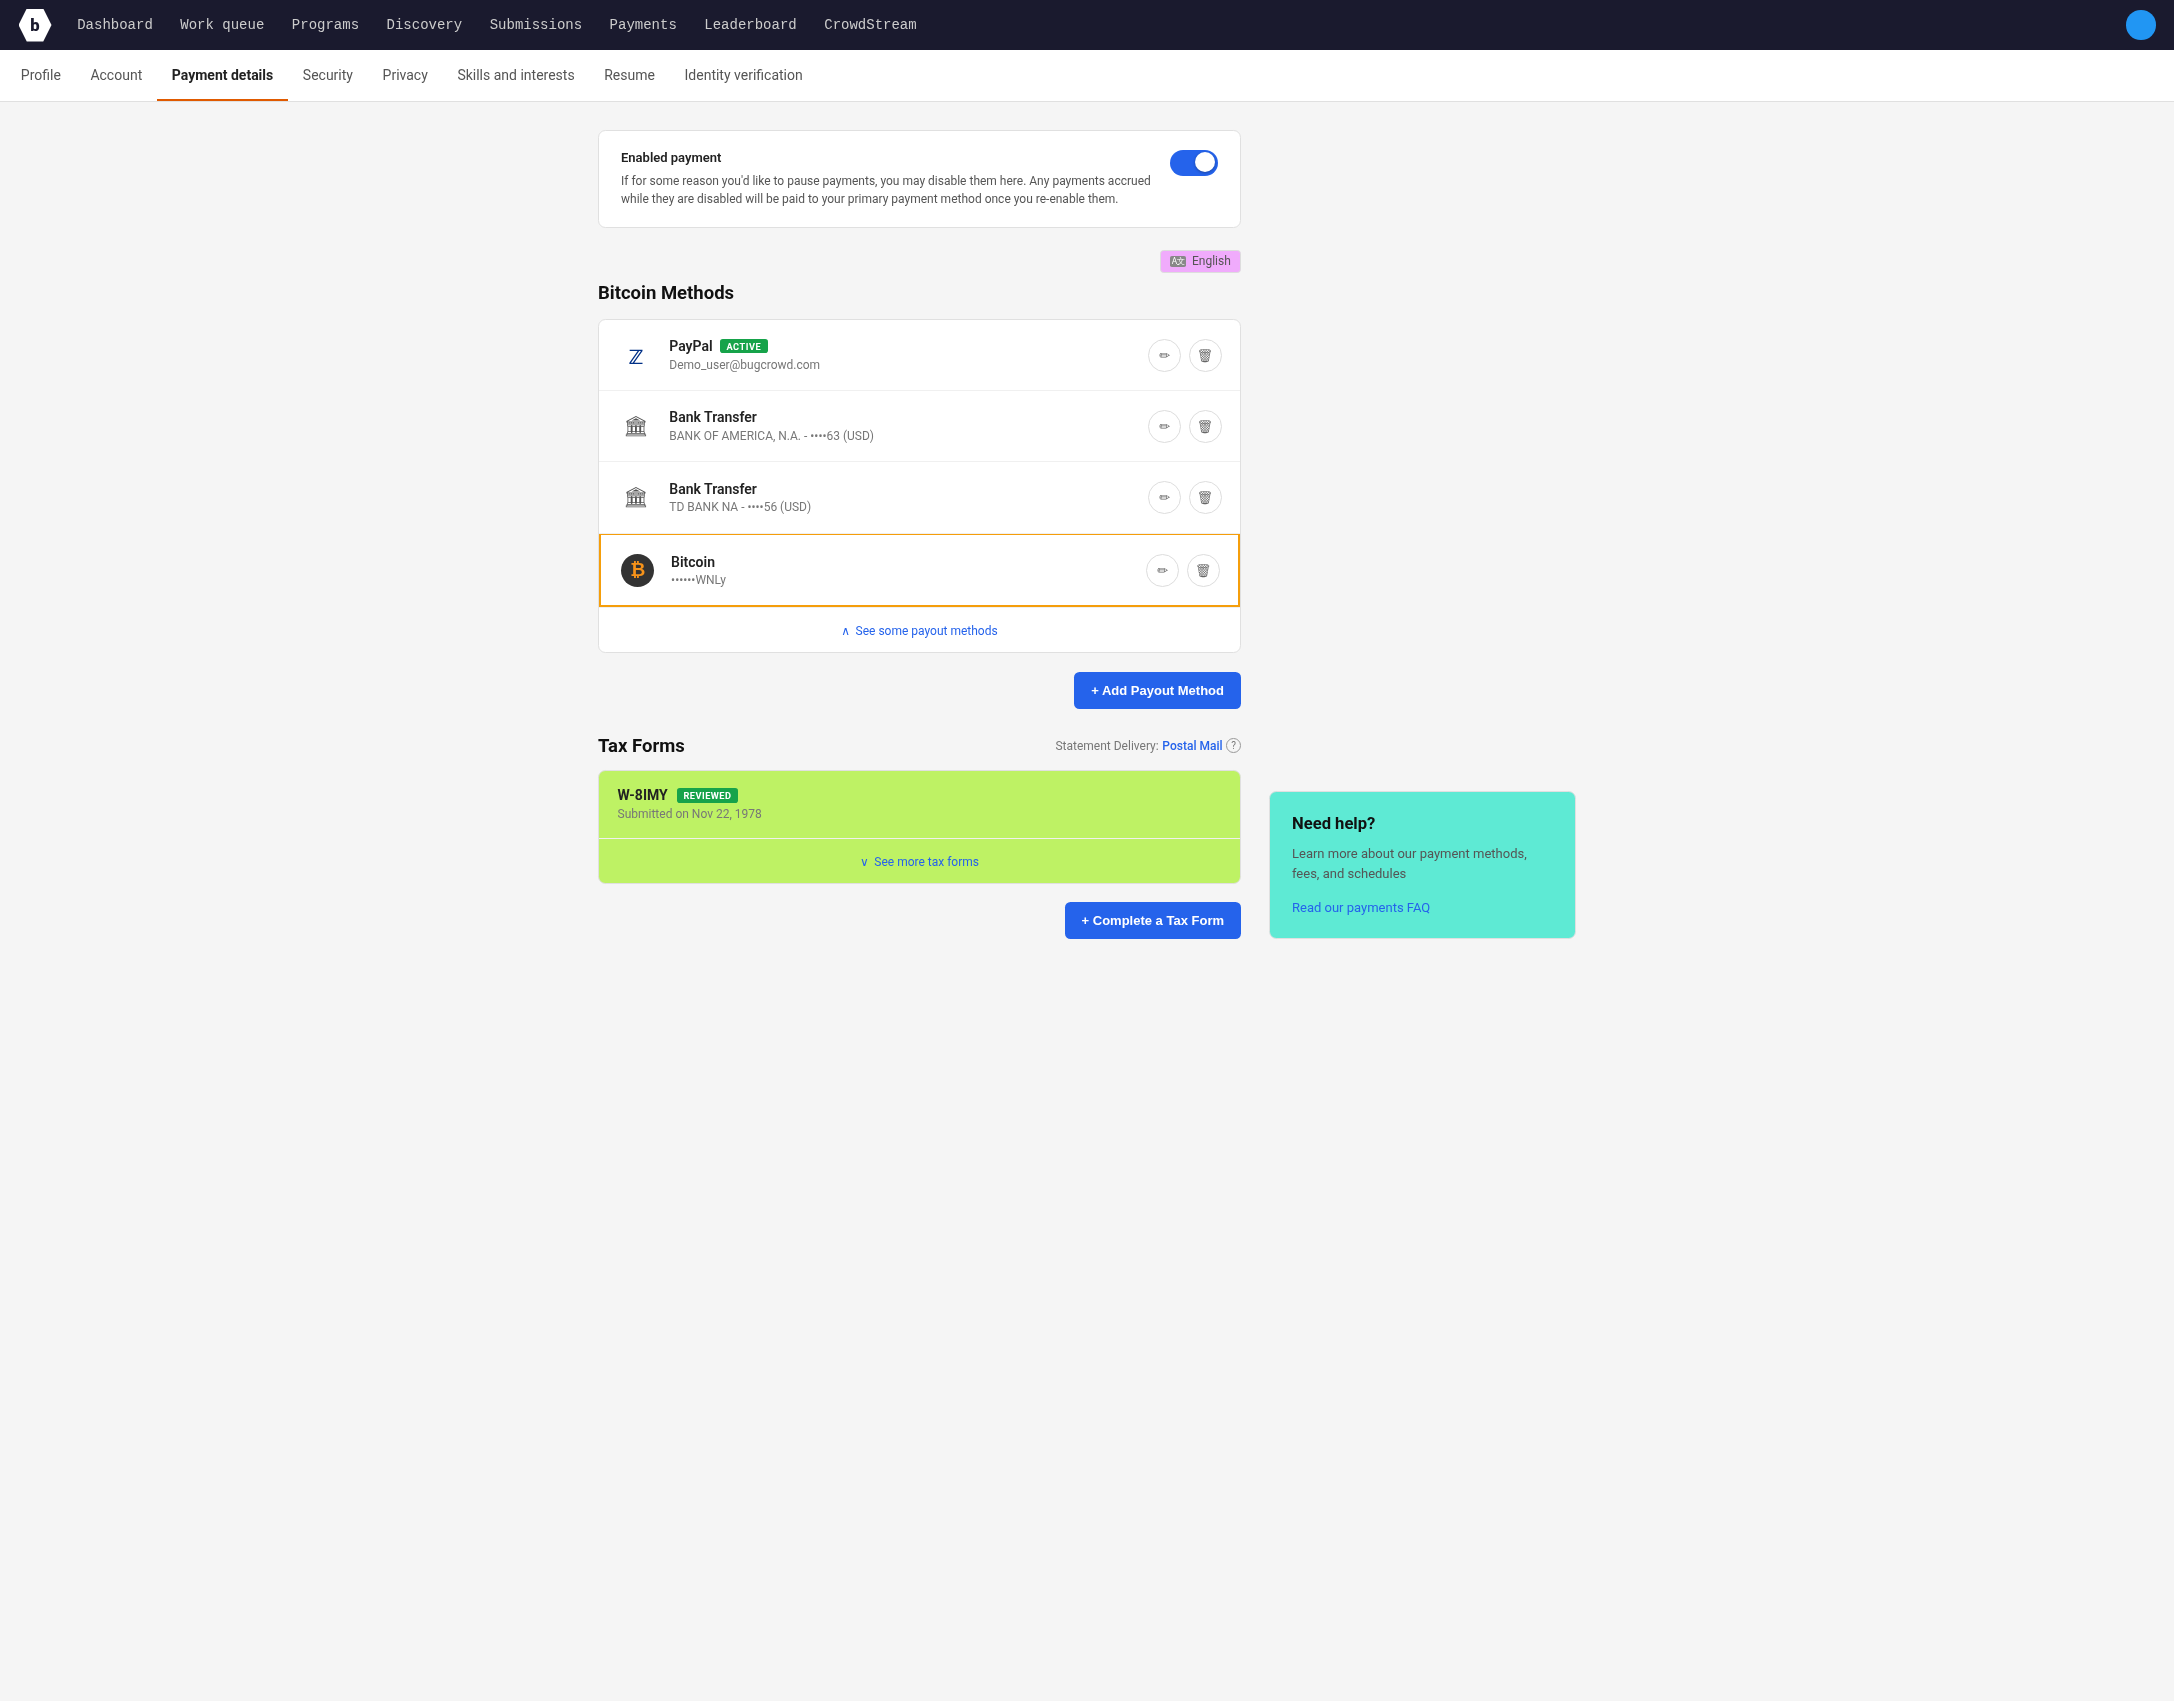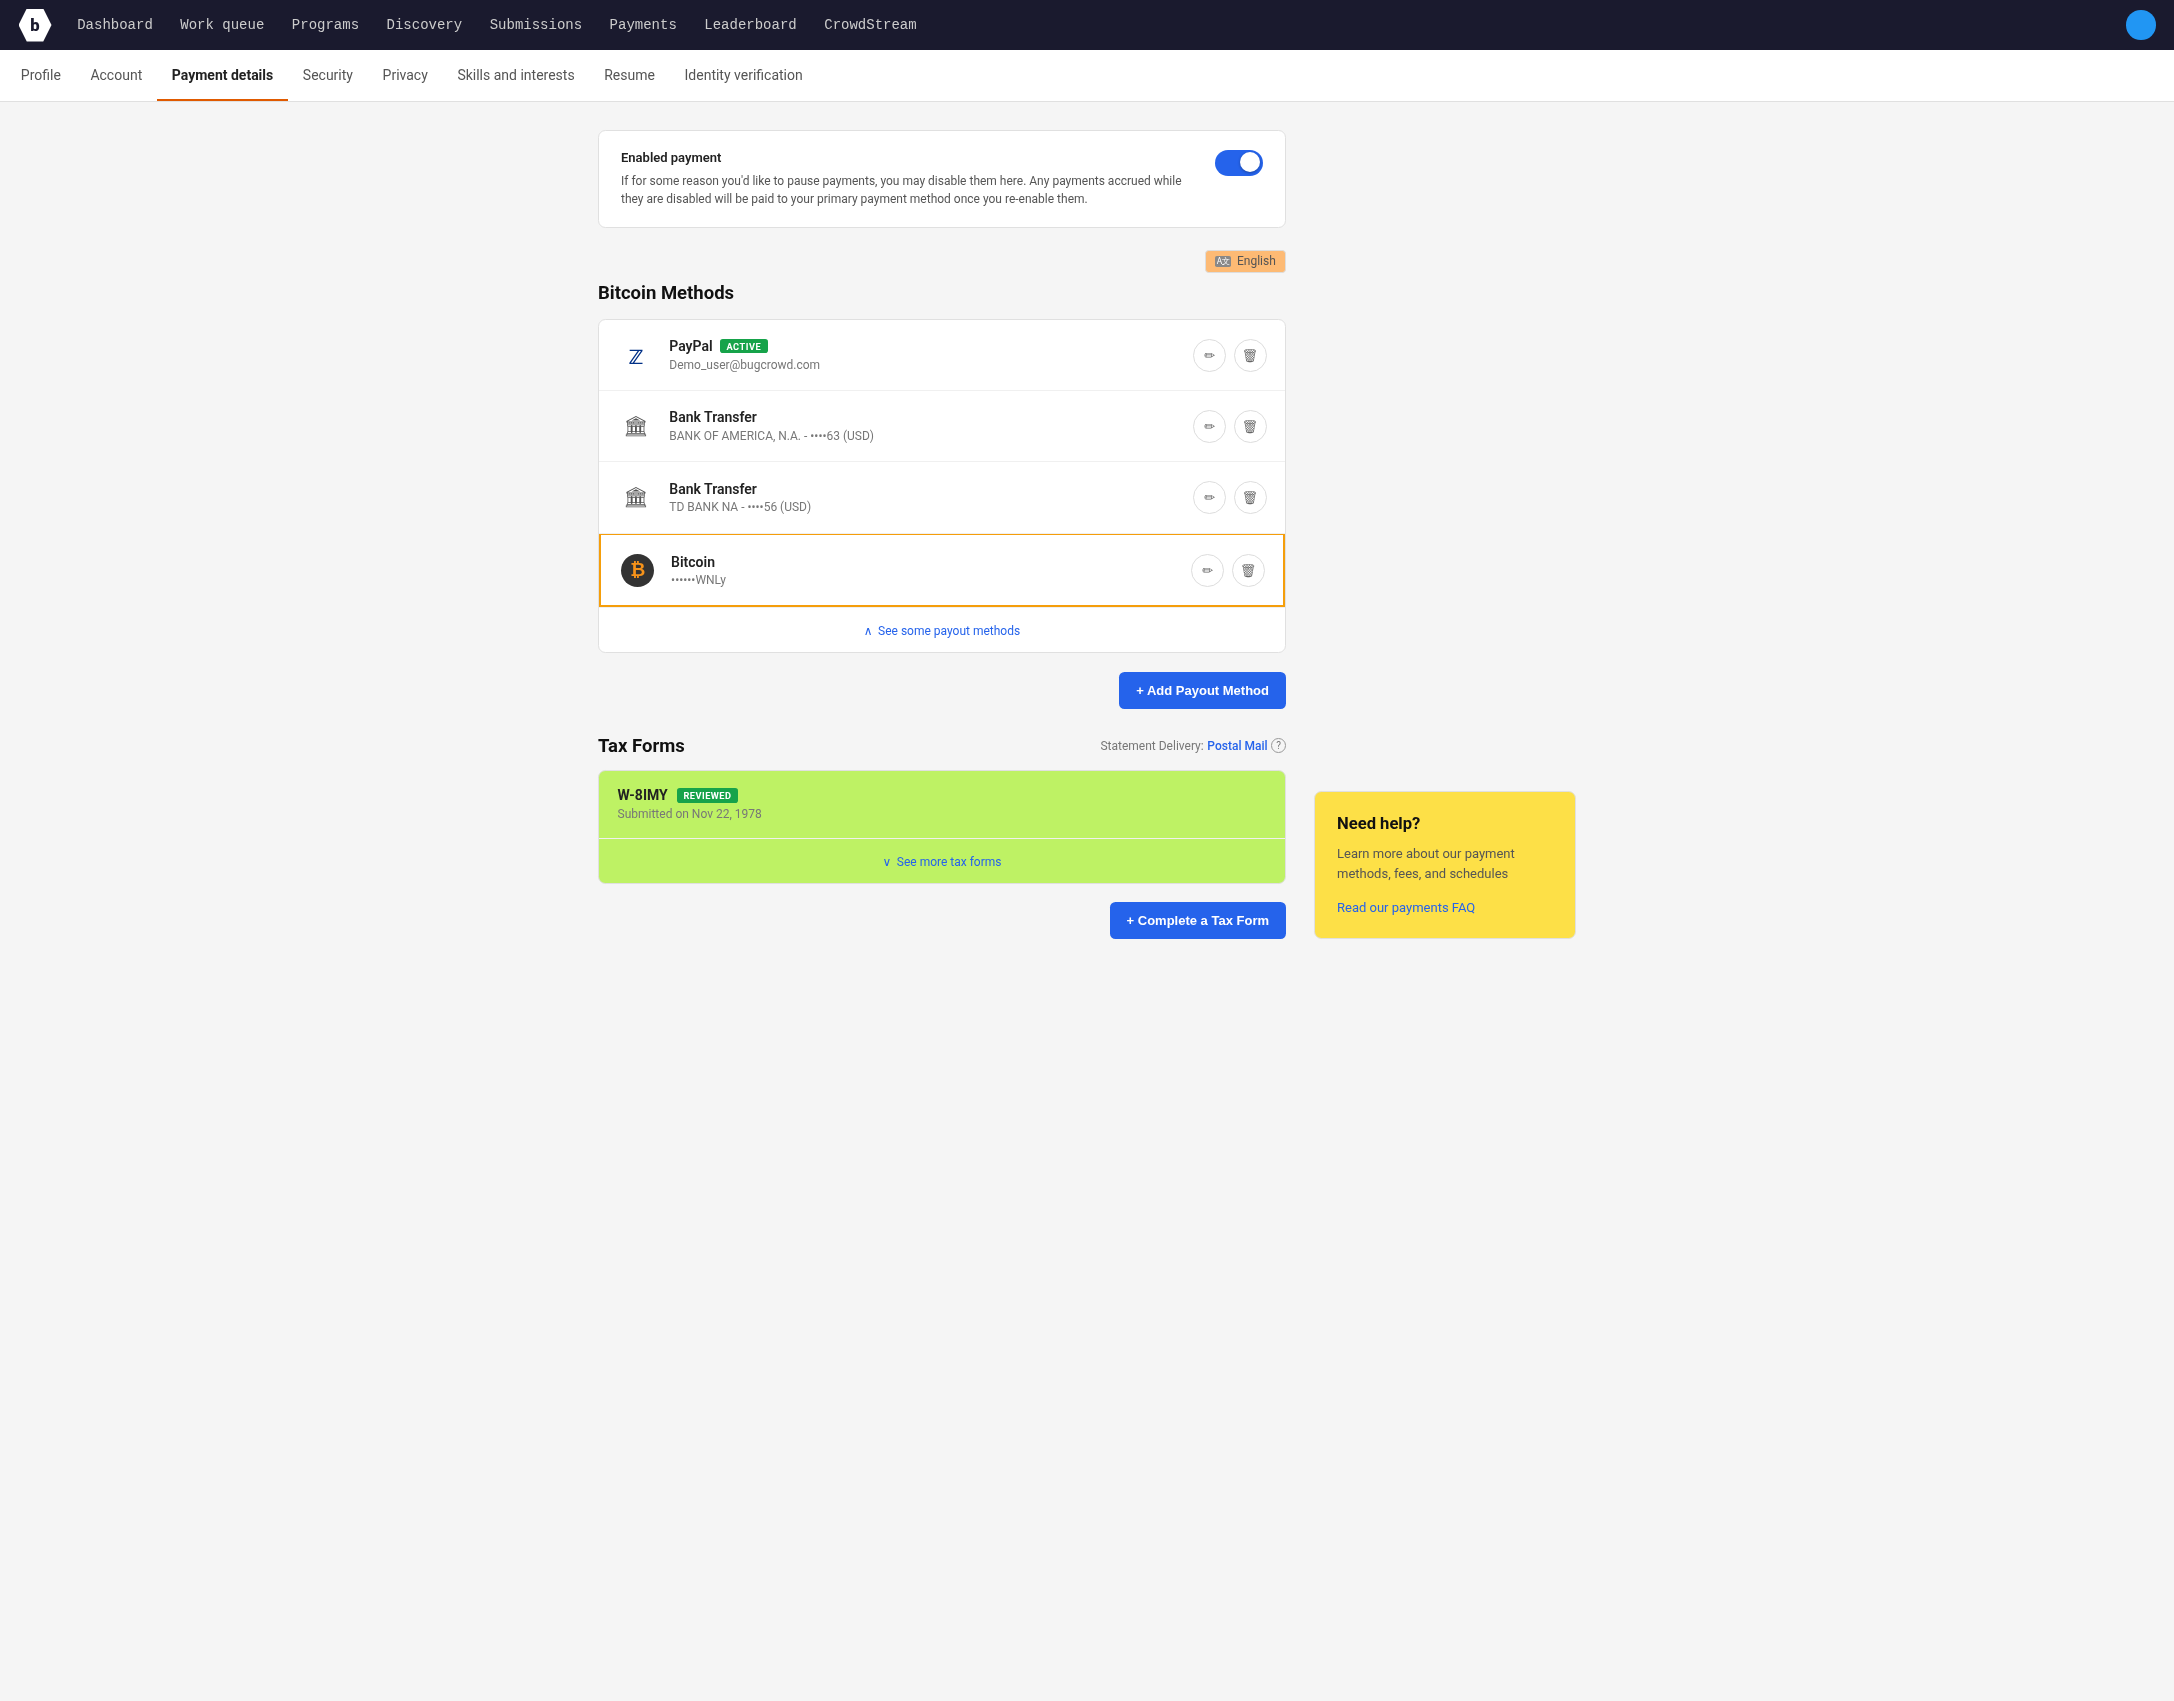--- a/index.html
+++ b/index.html
@@ -72,23 +72,23 @@
       gap: 28px;
       align-items: flex-end;
     }
 
     .left-panel {
       flex: 1;
       min-width: 0;
     }
 
     .right-panel {
-      width: 262px;
+      width: 307px;
       flex-shrink: 0;
-      background: #fde047;
+      background: #5eead4;
       border: 0.9px solid #e0e0e0;
       border-radius: 7.4px;
       padding: 22px;
     }
 
     
     .enabled-payment-section {
       background: white;
       border-radius: 7.4px;
       border: 0.9px solid #e0e0e0;
@@ -139,21 +139,21 @@
       justify-content: flex-end;
       align-items: center;
       margin-bottom: 9.2px;
     }
     .language-badge {
       display: flex;
       align-items: center;
       gap: 5.5px;
       font-size: 12px;
       color: #555;
-      background: #fdba74;
+      background: #f0abfc;
       border: 0.9px solid #ddd;
       border-radius: 3.7px;
       padding: 3.7px 9.2px;
       cursor: pointer;
     }
     .lang-icon {
       display: inline-block;
       width: 16.6px; height: 11px;
       background: #888;
       border-radius: 1.8px;

